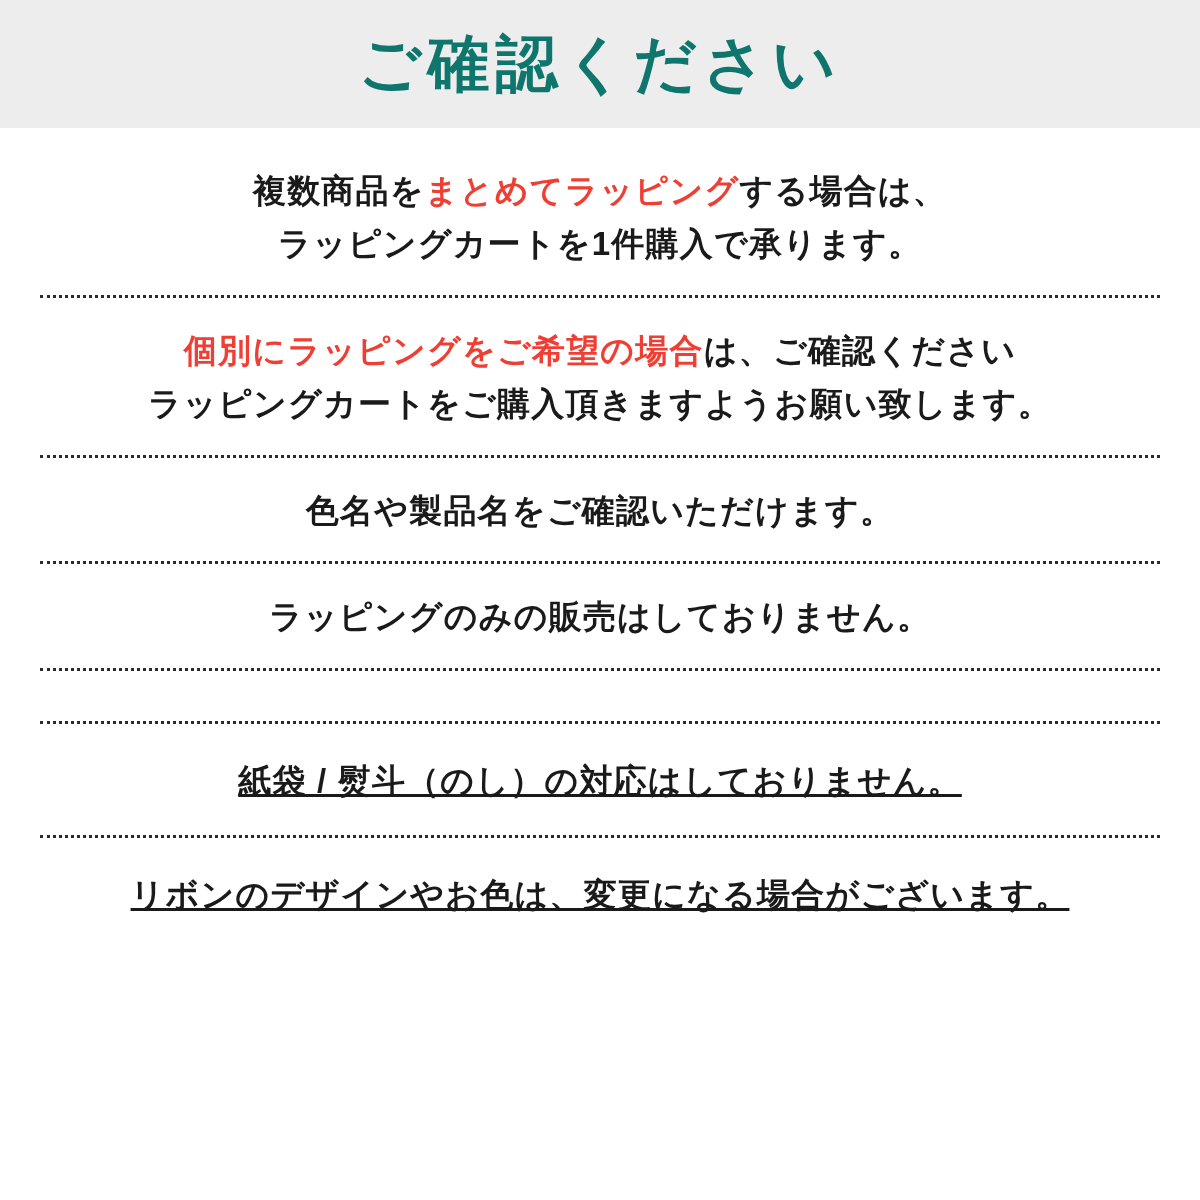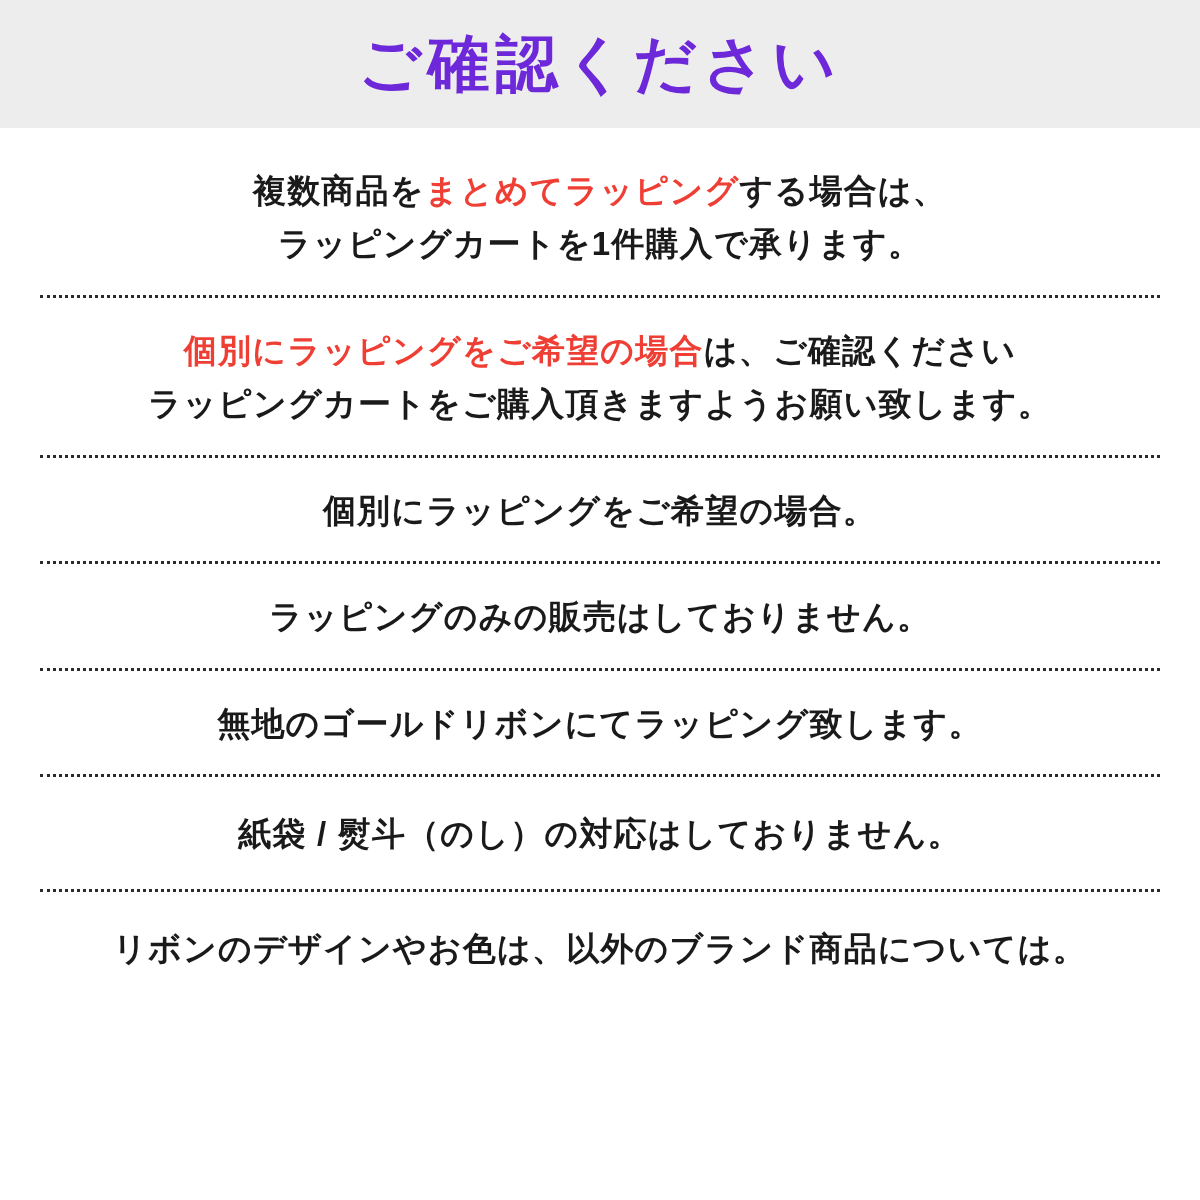--- a/index.html
+++ b/index.html
@@ -26,21 +26,21 @@
     background: #ededed;
     display: flex;
     align-items: center;
     justify-content: center;
     box-sizing: border-box;
   }
   .header-title {
     font-size: 62px;
     font-weight: 700;
     letter-spacing: 6px;
-    color: #6d28d9;
+    color: #0f766e;
     line-height: 1;
     white-space: nowrap;
   }
   .content {
     padding: 0 40px;
     box-sizing: border-box;
   }
   .note-block {
     text-align: center;
     padding: 26px 0 24px 0;
@@ -58,20 +58,21 @@
     white-space: nowrap;
   }
   .hl {
     color: #ef3e33;
   }
   .note-block.first {
     padding-top: 36px;
   }
   .note-block.single {
     padding: 30px 0 28px 0;
+    text-decoration: underline;
   }
   .note-block.last {
     padding-top: 30px;
     padding-bottom: 0;
   }
 </style>
 </head>
 <body>
 
 <div class="page">
@@ -84,30 +85,29 @@
     <div id="notes-container">
         <div class="note-block first">
           <div class="note-line"><span>複数商品を</span><span class="hl" style="color: rgb(239, 62, 51);">まとめてラッピング</span><span>する場合は、</span></div>
           <div class="note-line"><span>ラッピングカートを1件購入で承ります。</span></div>
         </div>
         <div class="note-block">
           <div class="note-line"><span class="hl" style="color: rgb(239, 62, 51);">個別にラッピングをご希望の場合</span><span>は、ご確認ください</span></div>
           <div class="note-line"><span>ラッピングカートをご購入頂きますようお願い致します。</span></div>
         </div>
         <div class="note-block">
-          <div class="note-line"><span>個別にラッピングをご希望の場合。</span></div>
+          <div class="note-line"><span>色名や製品名をご確認いただけます。</span></div>
         </div>
         <div class="note-block">
           <div class="note-line"><span>ラッピングのみの販売はしておりません。</span></div>
         </div>
         <div class="note-block">
-          <div class="note-line"><span>無地のゴールドリボンにてラッピング致します。</span></div>
         </div>
         <div class="note-block single">
           <div class="note-line"><span>紙袋 / 熨斗（のし）の対応はしておりません。</span></div>
         </div>
         <div class="note-block single last">
-          <div class="note-line"><span>リボンのデザインやお色は、以外のブランド商品については。</span></div>
+          <div class="note-line"><span>リボンのデザインやお色は、変更になる場合がございます。</span></div>
         </div>
       </div>
   </div>
 
 </div>
 
 </body></html>

